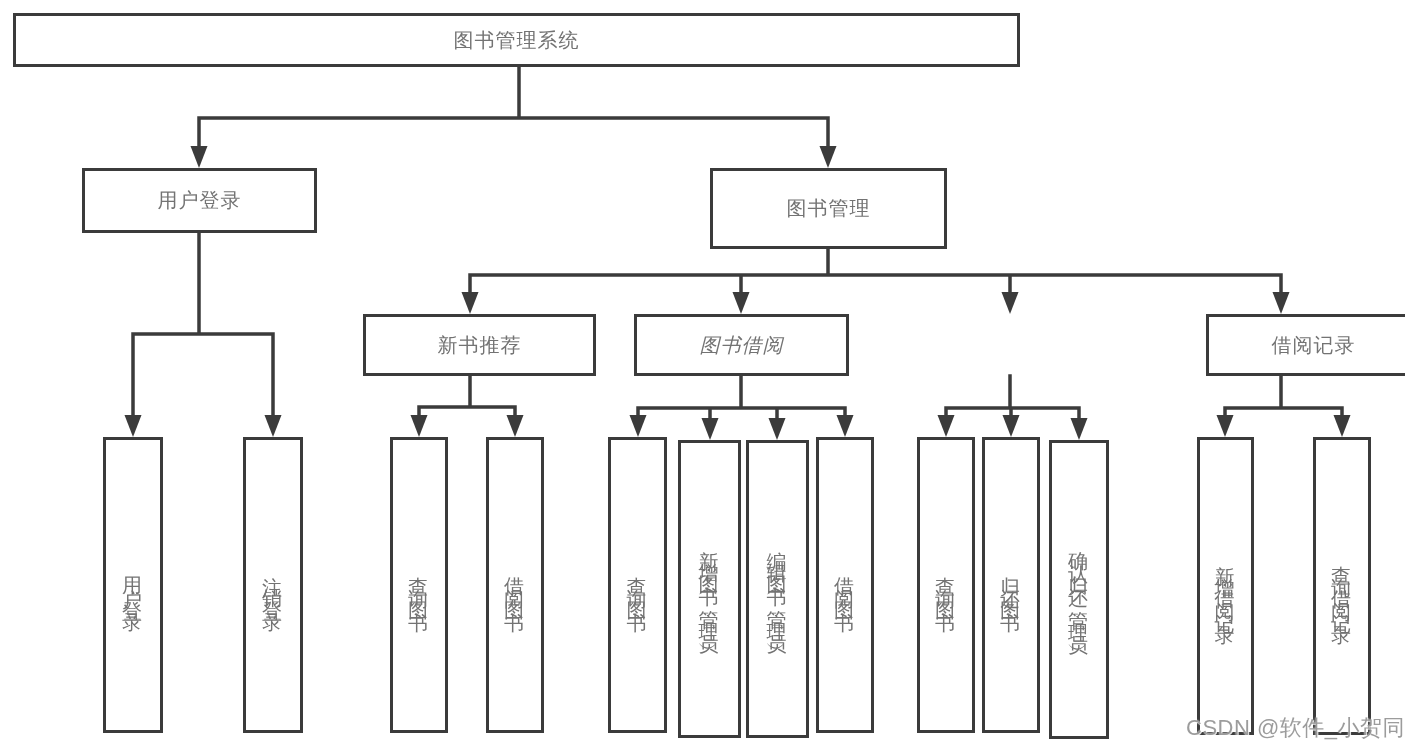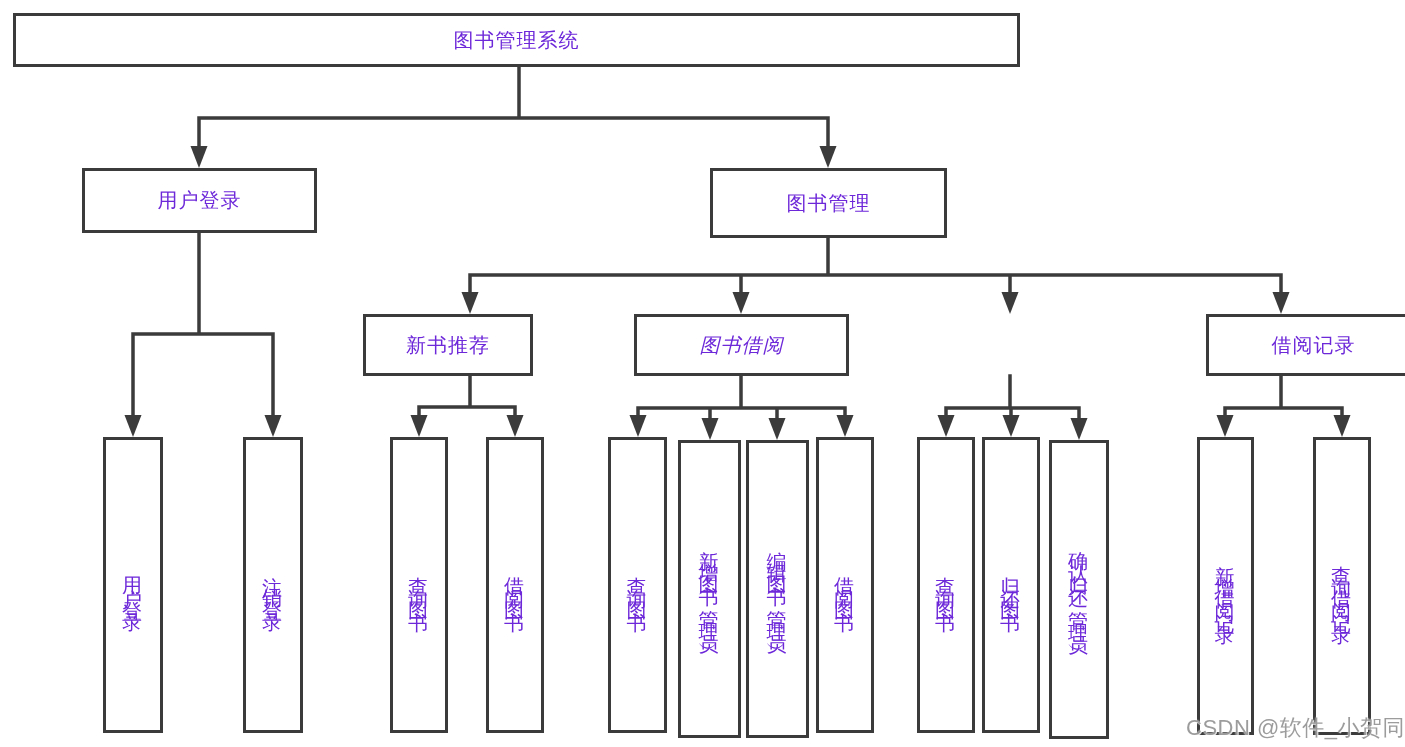--- a/index.html
+++ b/index.html
@@ -20,21 +20,21 @@
     left: 0;
     top: 0;
     width: 1405px;
     height: 747px;
   }
   .node {
     position: absolute;
     box-sizing: border-box;
     border: 3px solid #3b3b3b;
     background: #ffffff;
-    color: #6d28d9;
+    color: #737373;
     display: flex;
     align-items: center;
     justify-content: center;
     z-index: 2;
   }
   .hnode {
     font-size: 20px;
     letter-spacing: 1px;
   }
   .vnode {
@@ -103,25 +103,25 @@
     </g>
   </svg>
 
   <div class="node hnode" style="left:13px; top:13px; width:1007px; height:54px;">
     <span>图书管理系统</span>
   </div>
 
   <div class="node hnode" style="left:82px; top:168px; width:235px; height:65px;">
     <span>用户登录</span>
   </div>
-  <div class="node hnode" style="left:710px; top:168px; width:237px; height:70px;align-items:center;">
+  <div class="node hnode" style="left:710px; top:168px; width:237px; height:81px;align-items:center;">
     <span>图书管理</span>
   </div>
 
-  <div class="node hnode" style="left:363px; top:314px; width:170px; height:62px;text-align:center;">
+  <div class="node hnode" style="left:363px; top:314px; width:233px; height:62px;text-align:center;">
     <span>新书推荐</span>
   </div>
   <div class="node hnode" style="left:634px; top:314px; width:215px; height:62px;font-style:italic;">
     <span>图书借阅</span>
   </div>
   <div class="node hnode" style="left:1174px; top:314px; width:215px; height:62px;margin-left:32px;">
     <span>借阅记录</span>
   </div>
 
   <div class="node vnode" style="left:103px; top:437px; width:60px; height:296px;">

